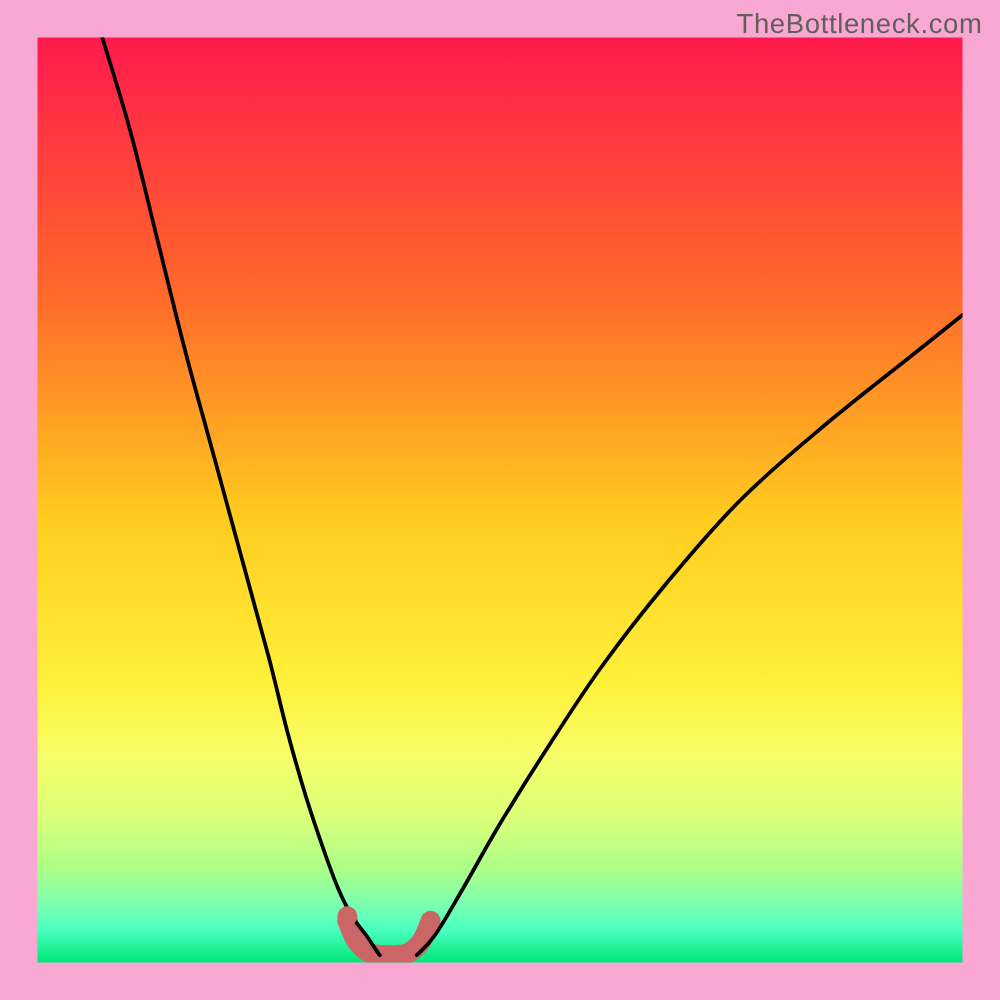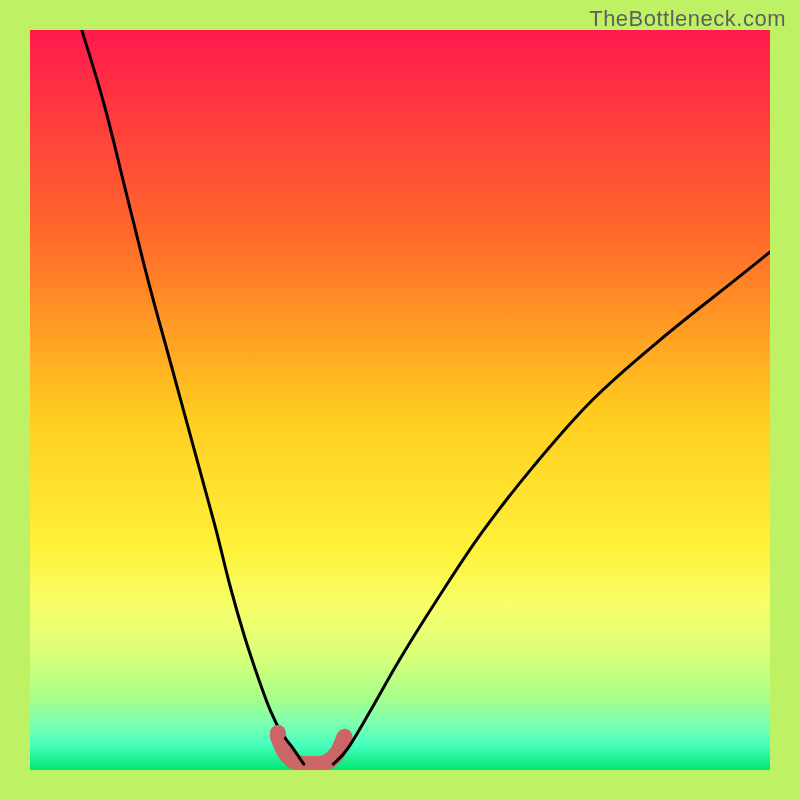--- a/index.html
+++ b/index.html
@@ -8,21 +8,21 @@
     width: 800px;
     height: 800px;
     background: #000;
     font-family: Arial, Helvetica, sans-serif;
     overflow: hidden;
   }
   .frame {
     position: relative;
     width: 800px;
     height: 800px;
-    background: #bef264;
+    background: #f9a8d4;
   }
   .watermark {
     position: absolute;
     top: 6px;
     right: 14px;
     color: #5f5f5f;
     font-size: 22px;
     font-weight: 500;
     letter-spacing: 0.5px;
     z-index: 10;

